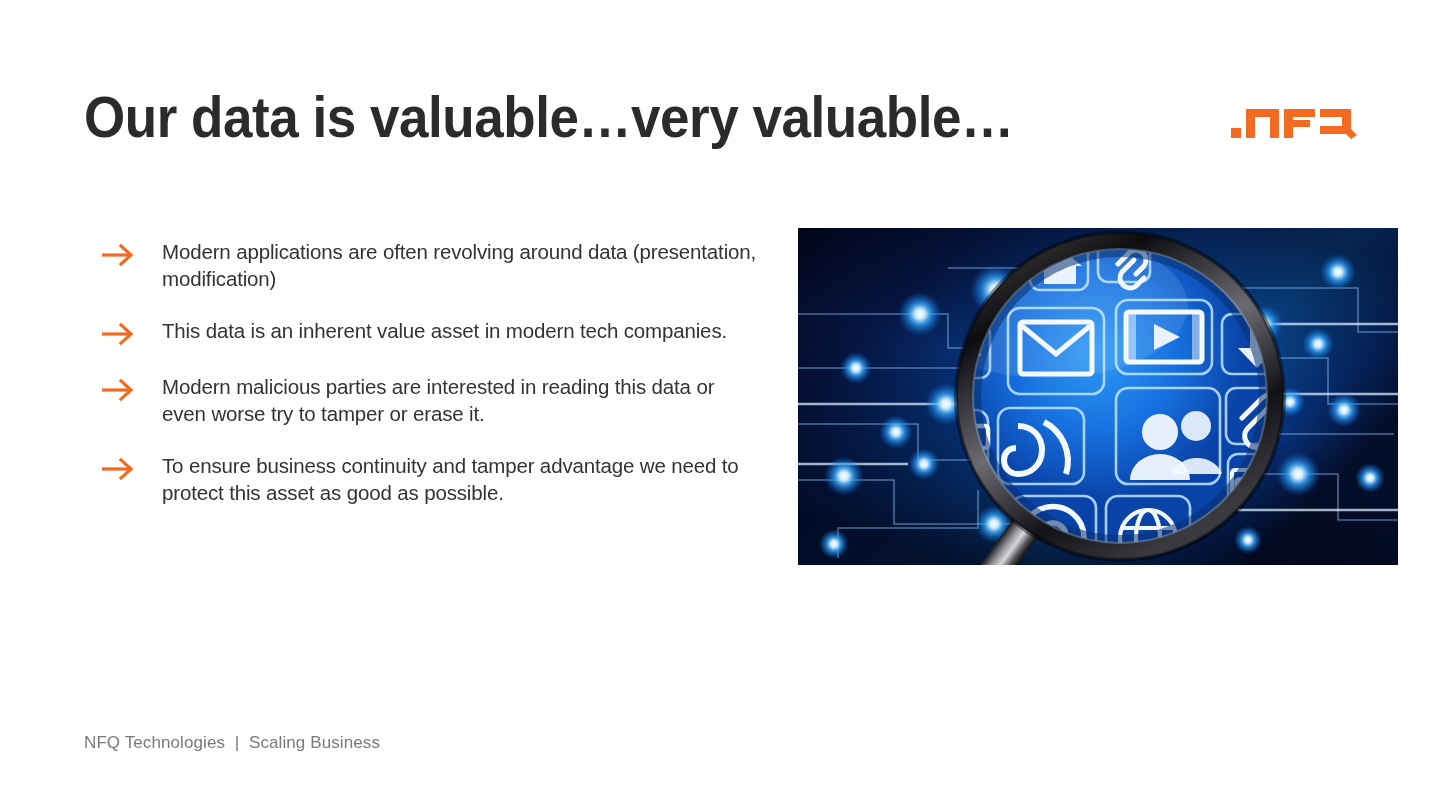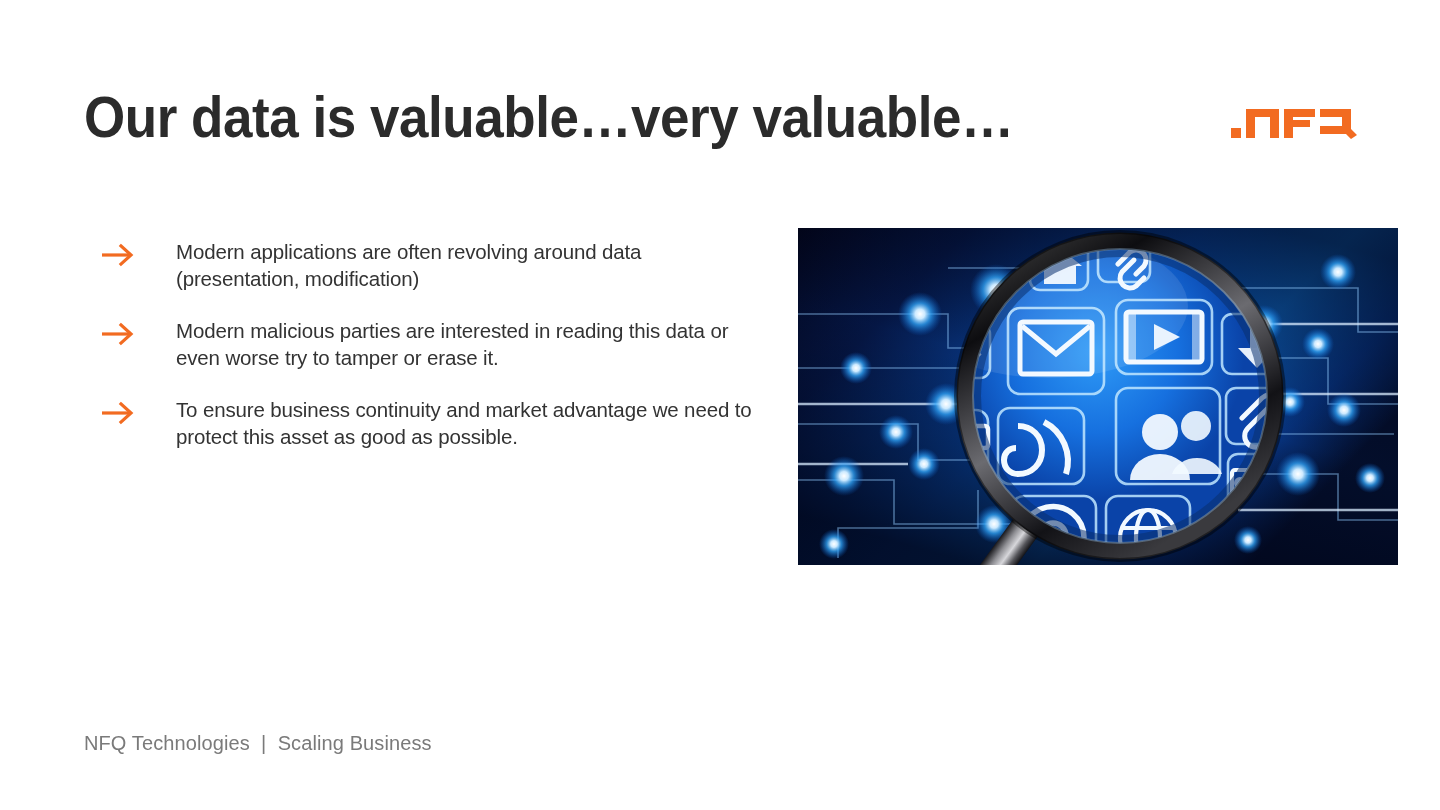--- a/index.html
+++ b/index.html
@@ -64,21 +64,21 @@
 
   .bullet-arrow {
     flex: 0 0 auto;
     width: 40px;
     height: 28px;
     margin-top: 3px;
     display: block;
   }
   .bullet-text {
     flex: 1 1 auto;
-    margin-left: 36px;
+    margin-left: 22px;
     font-size: 20.5px;
     line-height: 27px;
     color: #333333;
     letter-spacing: -0.15px;
     white-space: pre-line;
   }
 
   
   #picture {
     position: absolute;
@@ -89,21 +89,21 @@
     overflow: hidden;
     background: #03061c;
   }
   #picture svg { display: block; }
 
   
   #footer {
     position: absolute;
     left: 84px;
     top: 733px;
-    font-size: 20px;
+    font-size: 17px;
     line-height: 20px;
     color: #7a7a7a;
     letter-spacing: 0.1px;
     white-space: pre;
   }
 </style>
 </head>
 <body>
 
 <div id="slide">
@@ -128,35 +128,42 @@
   <div id="bullets">
 
     <div class="bullet-row">
       <svg class="bullet-arrow" viewBox="0 0 40 28">
         <line x1="2" y1="14" x2="30" y2="14" stroke="#f26b21" stroke-width="3.2"></line>
         <polyline points="21,5 31,14 21,23" fill="none" stroke="#f26b21" stroke-width="3.2" stroke-linecap="square" stroke-linejoin="miter"></polyline>
       </svg>
       <div class="bullet-text">Modern applications are often revolving around data (presentation, modification)</div>
     </div>
 
+    <div class="bullet-row">
+      <svg class="bullet-arrow" viewBox="0 0 40 28">
+        <line x1="2" y1="14" x2="30" y2="14" stroke="#f26b21" stroke-width="3.2"></line>
+        <polyline points="21,5 31,14 21,23" fill="none" stroke="#f26b21" stroke-width="3.2" stroke-linecap="square" stroke-linejoin="miter"></polyline>
+      </svg>
+      <div class="bullet-text">This data is an inherent value asset in modern tech companies.</div>
+    </div>
 
     <div class="bullet-row">
       <svg class="bullet-arrow" viewBox="0 0 40 28">
         <line x1="2" y1="14" x2="30" y2="14" stroke="#f26b21" stroke-width="3.2"></line>
         <polyline points="21,5 31,14 21,23" fill="none" stroke="#f26b21" stroke-width="3.2" stroke-linecap="square" stroke-linejoin="miter"></polyline>
       </svg>
       <div class="bullet-text">Modern malicious parties are interested in reading this data or even worse try to tamper or erase it.</div>
     </div>
 
     <div class="bullet-row">
       <svg class="bullet-arrow" viewBox="0 0 40 28">
         <line x1="2" y1="14" x2="30" y2="14" stroke="#f26b21" stroke-width="3.2"></line>
         <polyline points="21,5 31,14 21,23" fill="none" stroke="#f26b21" stroke-width="3.2" stroke-linecap="square" stroke-linejoin="miter"></polyline>
       </svg>
-      <div class="bullet-text">To ensure business continuity and market advantage we need to protect this asset as good as possible.</div>
+      <div class="bullet-text">To ensure business continuity and tamper advantage we need to protect this asset as good as possible.</div>
     </div>
 
   </div>
 
   <div id="picture">
     <svg width="600" height="337" viewBox="0 0 600 337" aria-hidden="true">
       <defs>
         <linearGradient id="bgGrad" x1="0" y1="0" x2="1" y2="0.55">
           <stop offset="0" stop-color="#03061c"></stop>
           <stop offset="0.22" stop-color="#061a4d"></stop>

